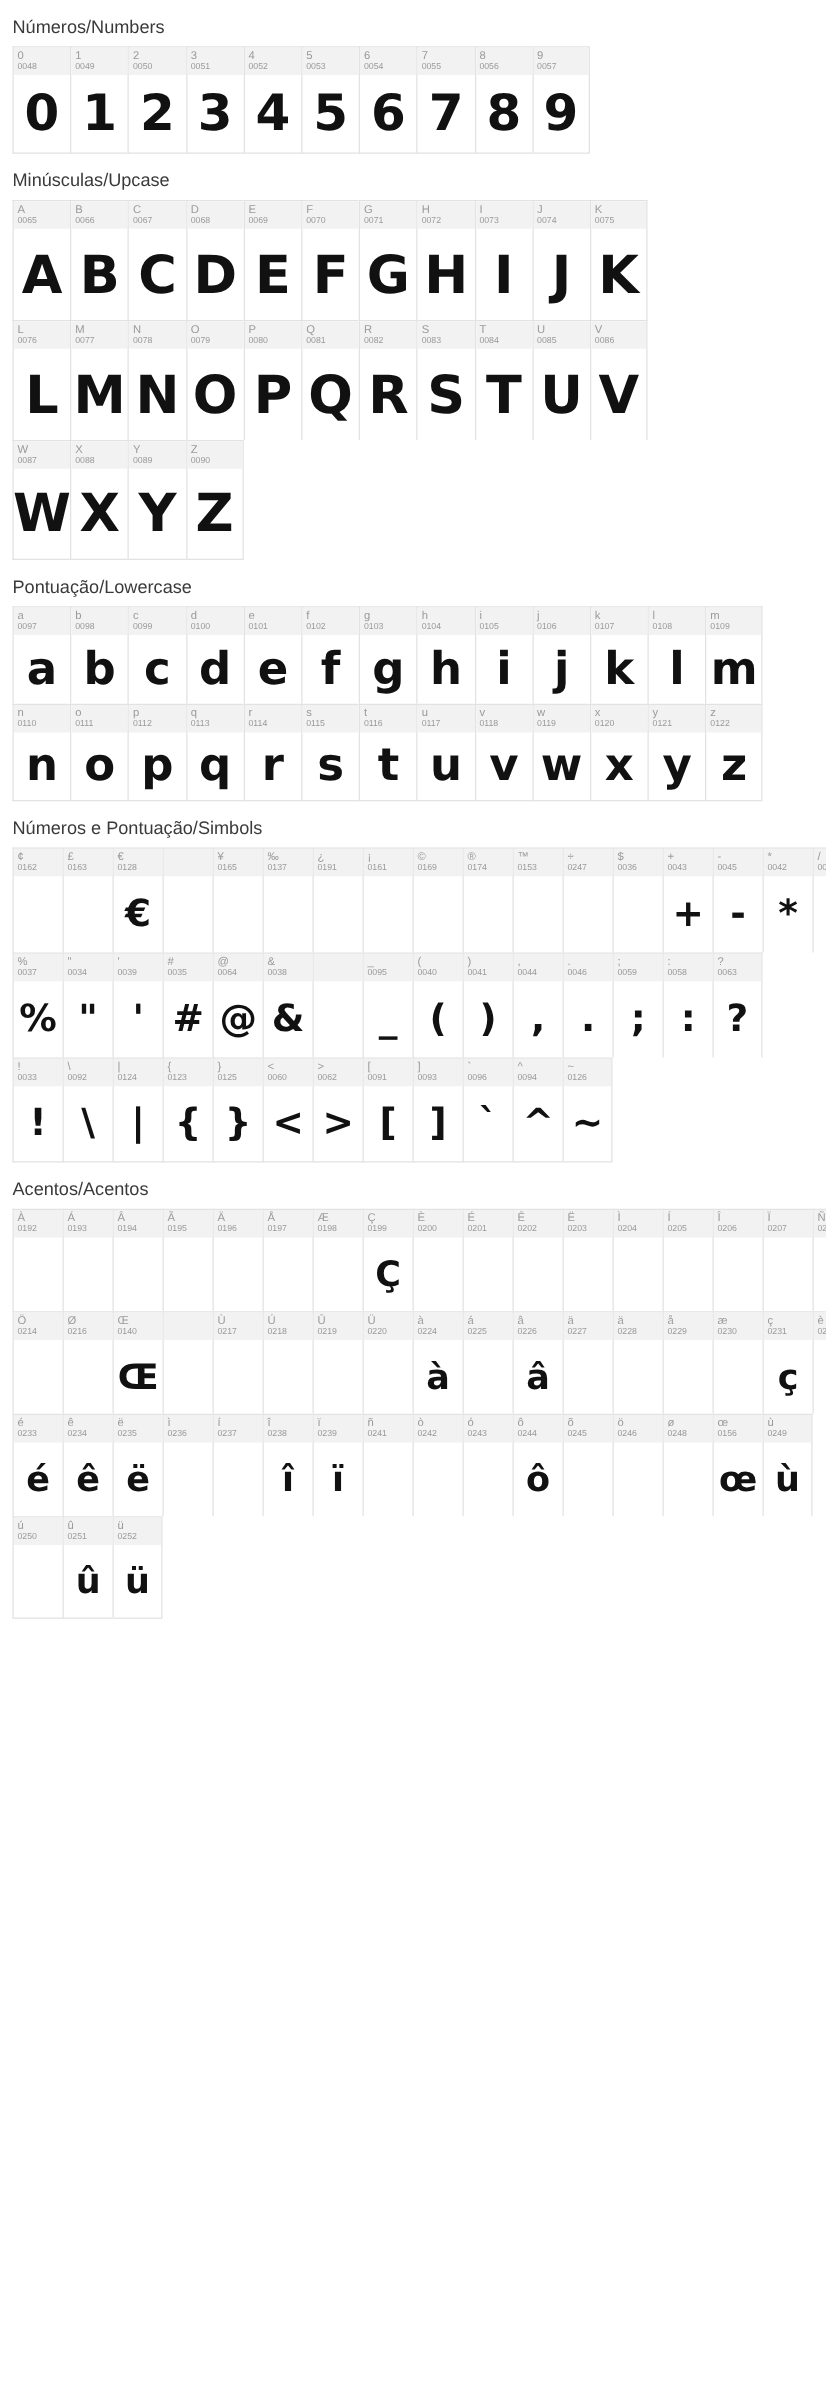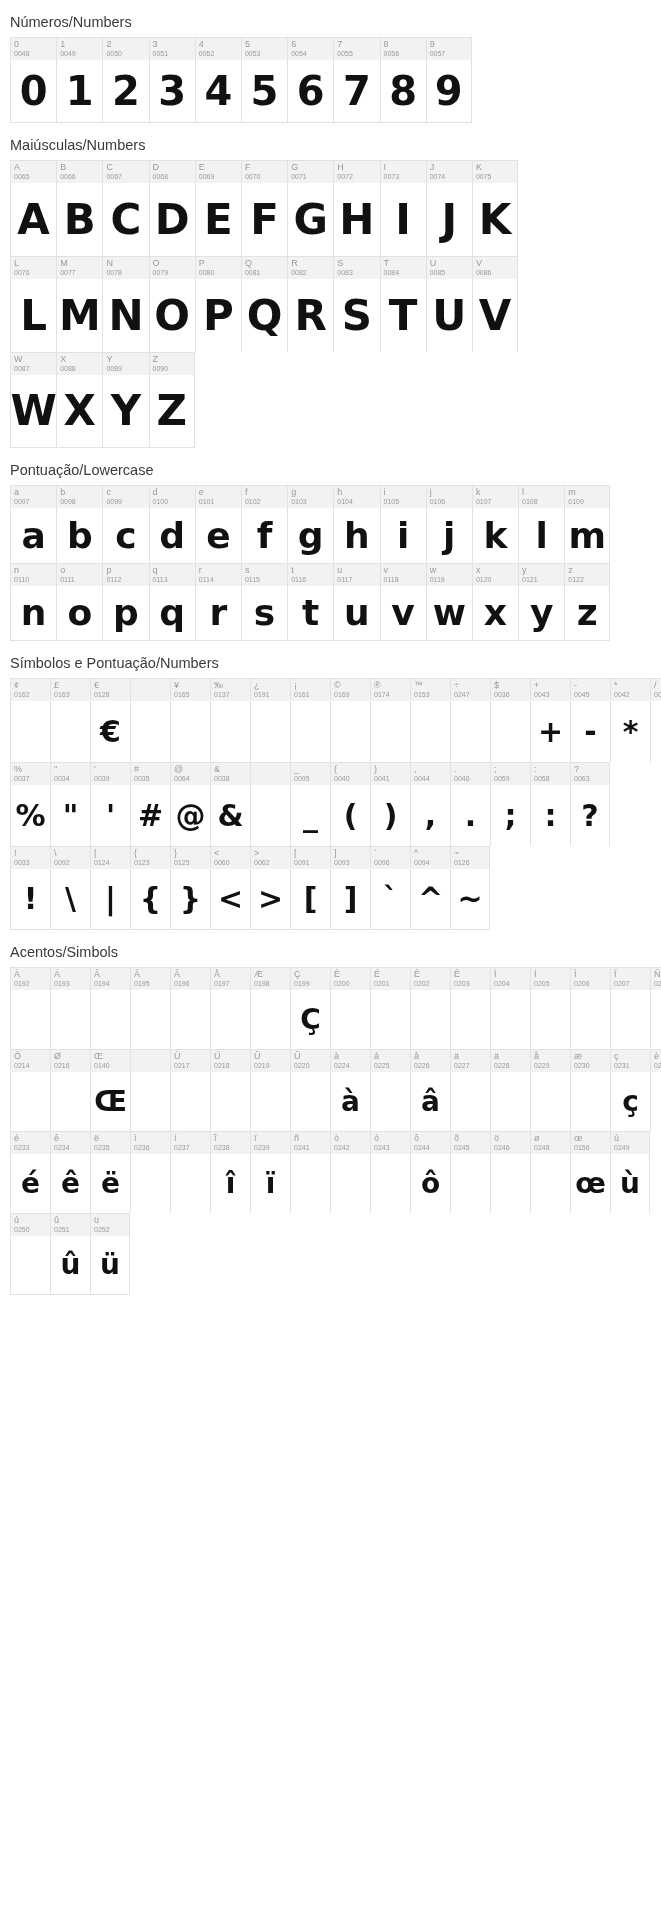--- a/index.html
+++ b/index.html
@@ -163,21 +163,21 @@
               <div class="hdr">
                 <span class="ch-label">9</span>
                 <span class="code">0057</span>
               </div>
               <div class="glyph">9</div>
             </div>
           </div>
         </div>
       </div>
       <div class="section upcase">
-        <div class="section-title">Maiúsculas/Numbers</div>
+        <div class="section-title">Minúsculas/Upcase</div>
         <div class="grid">
           <div class="row">
             <div class="cell">
               <div class="hdr">
                 <span class="ch-label">A</span>
                 <span class="code">0065</span>
               </div>
               <div class="glyph">A</div>
             </div>
             <div class="cell">
@@ -547,21 +547,21 @@
               <div class="hdr">
                 <span class="ch-label">z</span>
                 <span class="code">0122</span>
               </div>
               <div class="glyph">z</div>
             </div>
           </div>
         </div>
       </div>
       <div class="section symbols">
-        <div class="section-title">Símbolos e Pontuação/Numbers</div>
+        <div class="section-title">Números e Pontuação/Simbols</div>
         <div class="grid">
           <div class="row">
             <div class="cell blank">
               <div class="hdr">
                 <span class="ch-label">¢</span>
                 <span class="code">0162</span>
               </div>
               <div class="glyph">¢</div>
             </div>
             <div class="cell blank">
@@ -866,21 +866,21 @@
               <div class="hdr">
                 <span class="ch-label">~</span>
                 <span class="code">0126</span>
               </div>
               <div class="glyph">~</div>
             </div>
           </div>
         </div>
       </div>
       <div class="section accents">
-        <div class="section-title">Acentos/Simbols</div>
+        <div class="section-title">Acentos/Acentos</div>
         <div class="grid">
           <div class="row">
             <div class="cell blank">
               <div class="hdr">
                 <span class="ch-label">À</span>
                 <span class="code">0192</span>
               </div>
               <div class="glyph">À</div>
             </div>
             <div class="cell blank">

